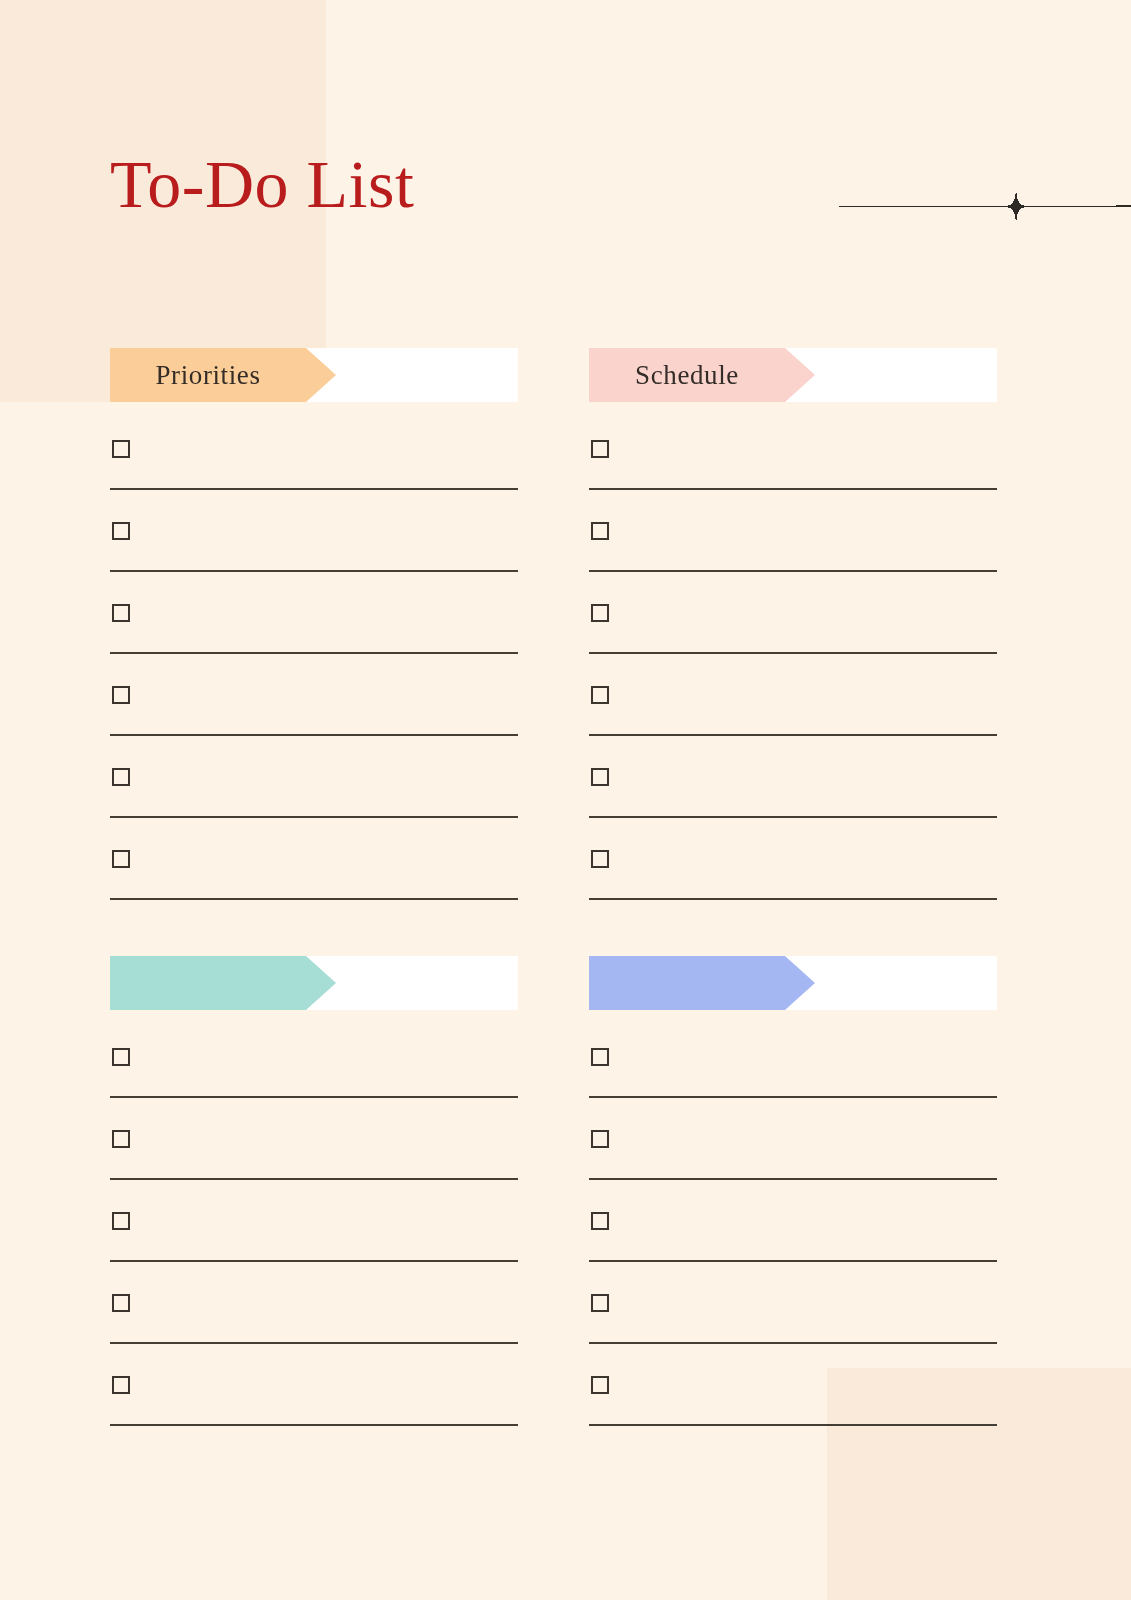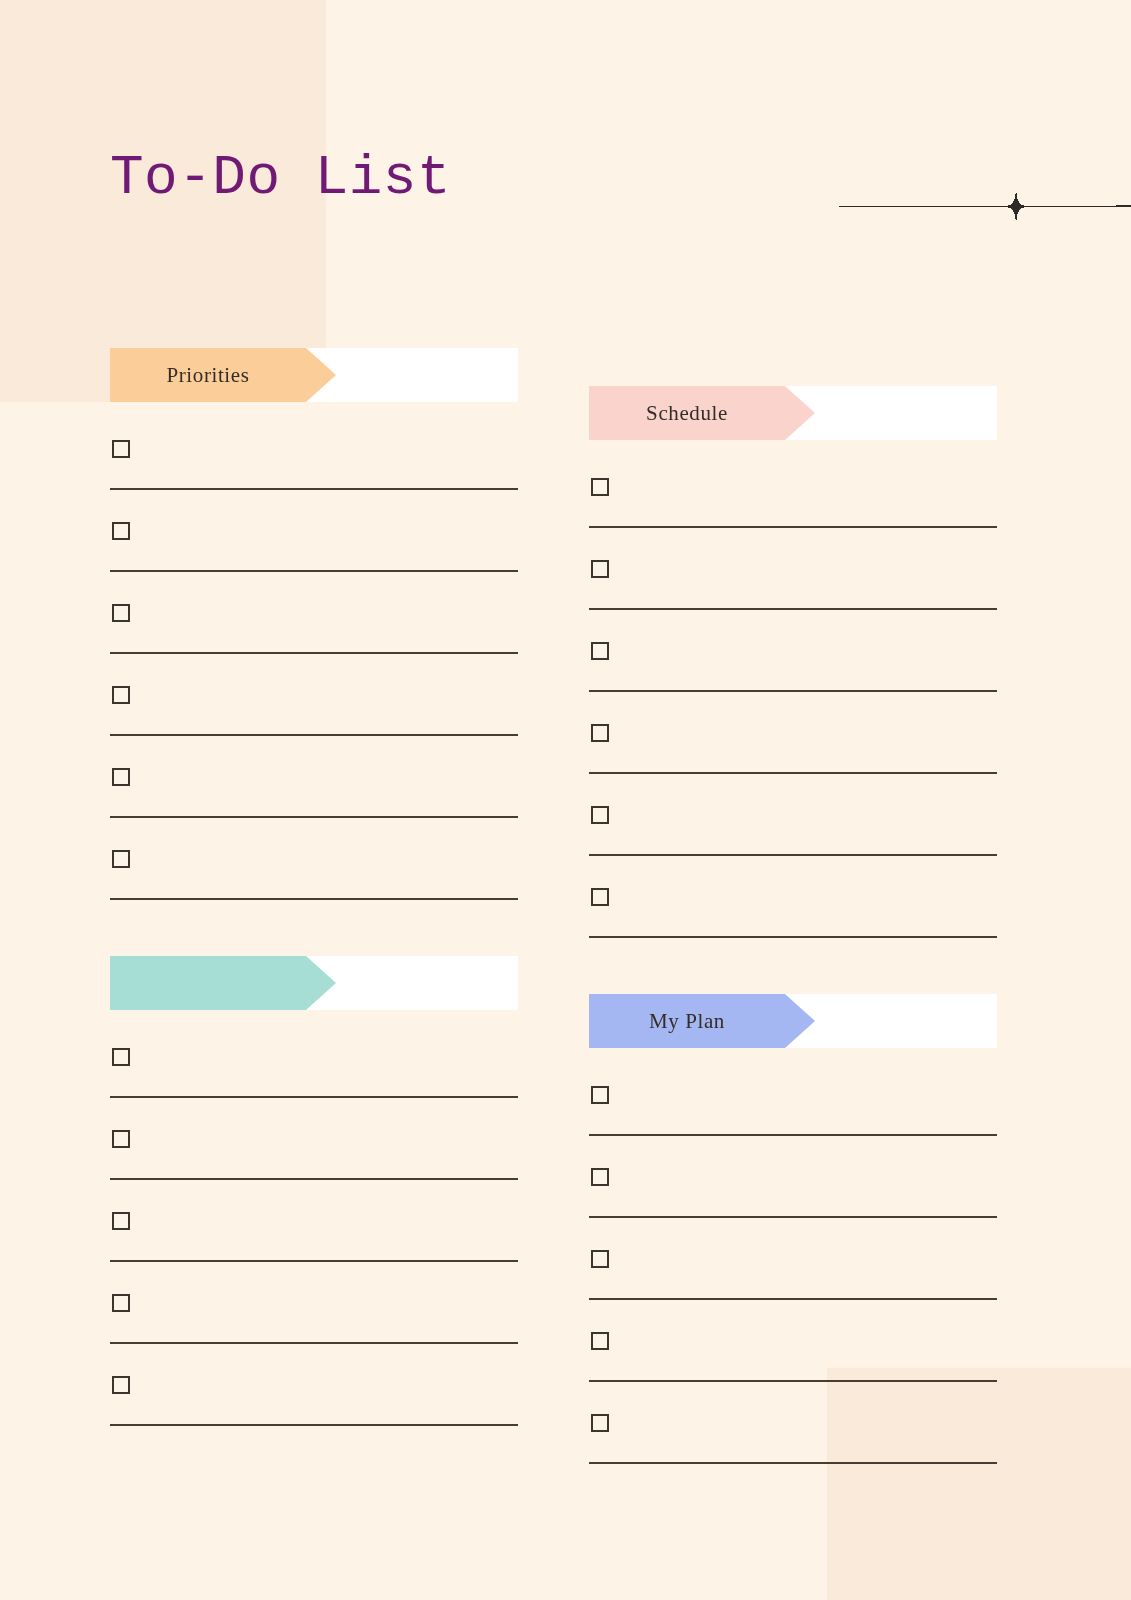--- a/index.html
+++ b/index.html
@@ -39,44 +39,44 @@
     width: 304px;
     height: 232px;
     background: #FAEADA;
   }
 
   
   #page-title {
     position: absolute;
     left: 110px;
     top: 150px;
-    font-family: Liberation Mono, monospace;
-    font-size: 56px;
+    font-family: Liberation Serif, serif;
+    font-size: 68px;
     line-height: 1;
     letter-spacing: 0.5px;
-    color: #701a75;
+    color: #b91c1c;
     white-space: nowrap;
   }
 
   
   #sparkle-divider {
     position: absolute;
     left: 810px;
     top: 180px;
     width: 330px;
     height: 52px;
   }
 
   
   .section {
     position: absolute;
     width: 408px;
   }
   .section.col-left  { left: 110px; }
-  .section.col-right { left: 589px; margin-top: 38px; }
+  .section.col-right { left: 589px; }
   .section.row-top    { top: 348px; }
   .section.row-bottom { top: 956px; }
 
   .section-header {
     position: relative;
     width: 408px;
     height: 54px;
   }
   .header-plate {
     position: absolute;
@@ -97,21 +97,21 @@
   .header-label {
     position: absolute;
     left: 0;
     top: 0;
     width: 196px;
     height: 54px;
     display: flex;
     align-items: center;
     justify-content: center;
     font-family: "Liberation Serif", "DejaVu Serif", serif;
-    font-size: 21px;
+    font-size: 27px;
     letter-spacing: 0.6px;
     color: #332C27;
     white-space: nowrap;
   }
 
   
   .rows {
     position: absolute;
     left: 0;
     top: 92px;
@@ -253,21 +253,20 @@
         <span class="checkbox"></span>
         <span class="row-line"></span>
       </div>
     </div>
   </div>
 
   <div class="section col-right row-bottom">
     <div class="section-header">
       <div class="header-plate"></div>
       <div class="header-banner" style="background:#A5B7F3"></div>
-      <div class="header-label">My Plan</div>
     </div>
     <div class="rows">
       <div class="row">
         <span class="checkbox"></span>
         <span class="row-line"></span>
       </div>
       <div class="row">
         <span class="checkbox"></span>
         <span class="row-line"></span>
       </div>

